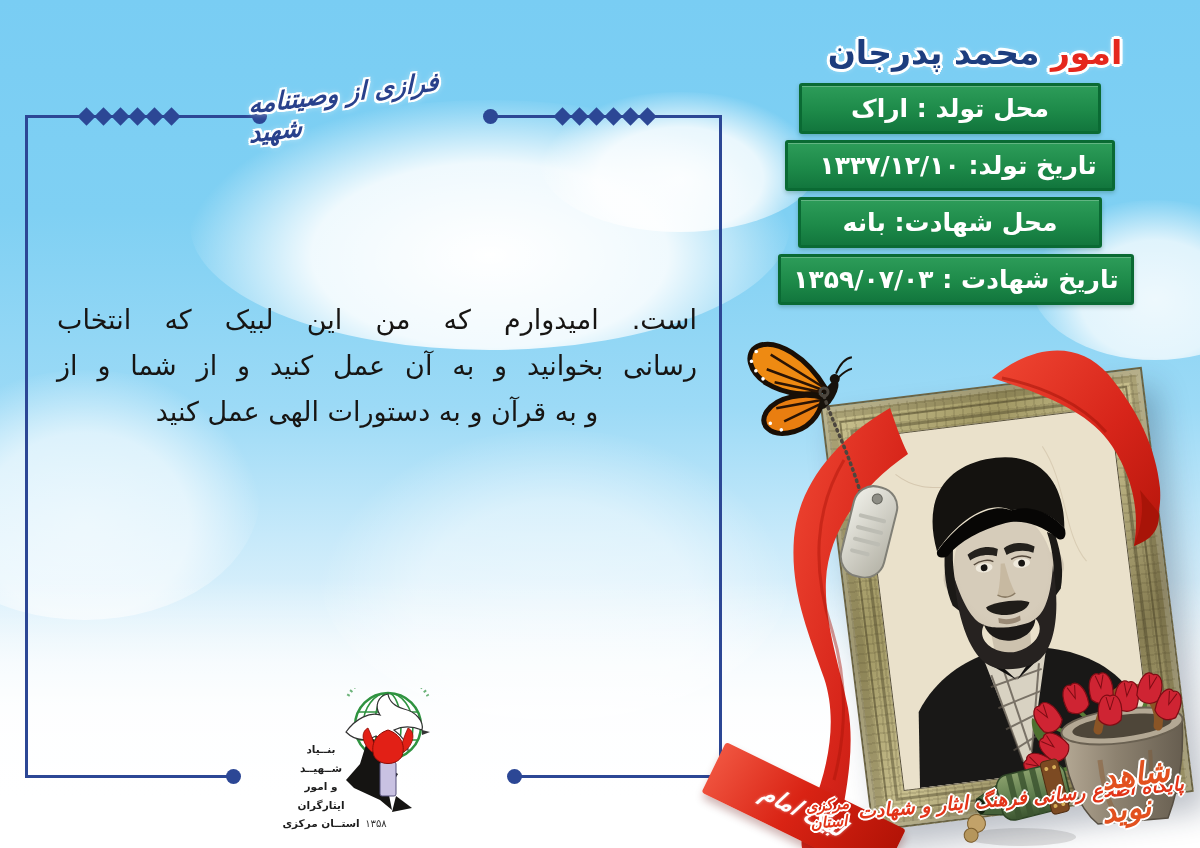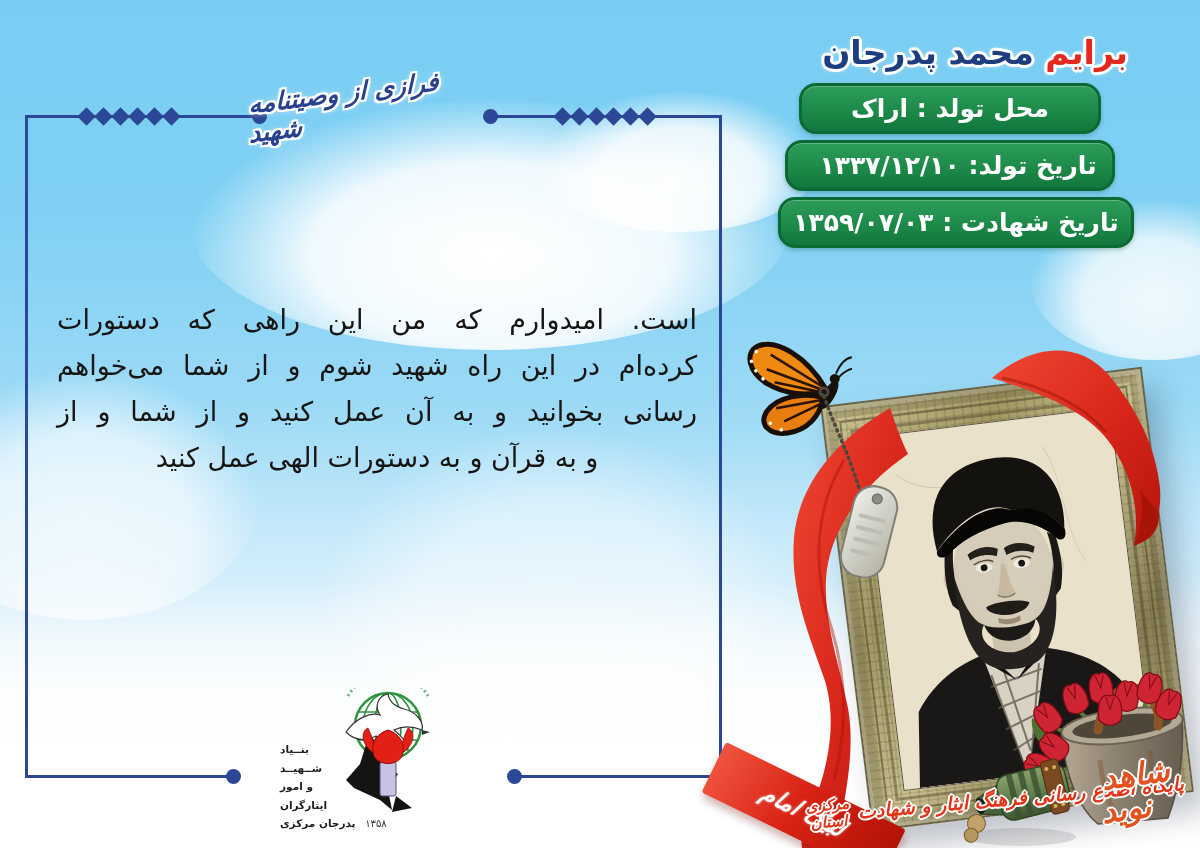--- a/index.html
+++ b/index.html
@@ -26,21 +26,21 @@
   .wline{direction:rtl;text-align:justify;text-align-last:justify;height:46px;line-height:46px;
     font-size:27px;color:#171513;}
   .wline-last{text-align:right;text-align-last:center;}
   
   .name-title{position:absolute;left:785px;top:26px;width:380px;height:54px;z-index:3;
     direction:rtl;text-align:center;font-size:33px;font-weight:bold;line-height:54px;white-space:nowrap;}
   .name-title .red{color:#e5271d;}
   .name-title .navy{color:#1d3d7e;}
   .owhite{text-shadow:-3px 0 0 #fff,3px 0 0 #fff,0 -3px 0 #fff,0 3px 0 #fff,-2px -2px 0 #fff,2px -2px 0 #fff,-2px 2px 0 #fff,2px 2px 0 #fff,0 0 6px rgba(255,255,255,.9);}
   .badges{position:absolute;left:778px;top:83px;width:344px;z-index:3;}
-  .badge{box-sizing:border-box;height:51px;margin:0 auto 6px auto;border:3px solid #0a6a33;border-radius:17px;
+  .badge{box-sizing:border-box;height:51px;margin:0 auto 6px auto;border:3px solid #0a6a33;border-radius:3px;
     background:linear-gradient(180deg,#2d9c59 0%,#1d8a49 55%,#12763d 100%);
     display:flex;align-items:center;justify-content:center;
     box-shadow:0 2px 4px rgba(0,60,30,.25), inset 0 1px 0 rgba(255,255,255,.25);}
   .badge span{direction:rtl;color:#fff;font-weight:bold;font-size:25px;white-space:nowrap;}
   .bw1{width:302px;} .bw2{width:330px;padding-left:16px;} .bw3{width:304px;} .bw4{width:356px;}
   
   .frame{position:absolute;left:845px;top:385px;width:320px;height:424px;transform:rotate(-7deg);z-index:4;
     background:linear-gradient(126deg,#cdc593 0%,#a09763 30%,#c9c08f 52%,#877e53 76%,#b6ad7c 100%);
     border:2px solid #6b6444;
     box-shadow:12px 20px 30px rgba(20,35,60,.28), inset 0 0 0 5px rgba(255,255,255,.16), inset 0 0 0 12px rgba(80,72,44,.25);}
@@ -57,21 +57,21 @@
   .butterfly-svg{position:absolute;left:746px;top:330px;width:106px;height:106px;z-index:6;}
   .dogtag-svg{position:absolute;left:798px;top:378px;width:120px;height:200px;z-index:6;}
   .labbaik{position:absolute;left:726px;top:742px;width:200px;height:56px;transform:rotate(26deg);
     transform-origin:left top;background:linear-gradient(100deg,#f05540 0%,#d92314 45%,#b01205 100%);
     border-radius:3px;display:flex;align-items:center;justify-content:center;z-index:6;
     box-shadow:3px 5px 8px rgba(100,10,5,.3);}
   .labbaik span{color:#fff;font-weight:bold;font-style:italic;font-size:23px;transform:skewX(-8deg);
     text-shadow:0 0 3px rgba(255,255,255,.5);}
   
   .emblem-svg{position:absolute;left:296px;top:688px;width:166px;height:150px;z-index:3;}
-  .found-lines{position:absolute;left:280px;top:740px;width:82px;z-index:4;direction:rtl;text-align:left;
+  .found-lines{position:absolute;left:280px;top:740px;width:82px;z-index:4;direction:rtl;text-align:center;
     font-size:10.5px;font-weight:bold;color:#1d1d1d;line-height:18.5px;}
   .found-year{position:absolute;left:344px;top:818px;width:64px;text-align:center;font-size:10px;
     color:#333;z-index:4;}
   
   .bucket-svg{position:absolute;left:960px;top:660px;width:240px;height:188px;z-index:7;}
   .shell-svg{position:absolute;left:955px;top:745px;width:130px;height:103px;z-index:8;}
   .tagline-block{position:absolute;left:806px;top:786px;width:300px;transform:rotate(-5deg);
     display:flex;direction:ltr;align-items:center;gap:8px;z-index:9;}
   .region{display:flex;flex-direction:column;text-align:center;font-size:15px;line-height:17px;
     font-weight:bold;font-style:italic;color:#e23418;}
@@ -112,38 +112,40 @@
   <div class="dia" style="left:556px;top:110px"></div>
   <div class="dia" style="left:573px;top:110px"></div>
   <div class="dia" style="left:590px;top:110px"></div>
   <div class="dia" style="left:607px;top:110px"></div>
   <div class="dia" style="left:624px;top:110px"></div>
   <div class="dia" style="left:641px;top:110px"></div>
 
   <div class="will-heading">فرازی از وصیتنامه شهید</div>
 
   <div class="will-text">
-    <div class="wline">است. امیدوارم که من این راهی که دستورات</div>
-    <div class="wline">کرده‌ام در این راه شهید شوم و از شما می‌خواهم</div>
+    <div class="wline">است. امیدوارم که من این لبیک که انتخاب</div>
     <div class="wline">رسانی بخوانید و به آن عمل کنید و از شما و از</div>
     <div class="wline wline-last">و به قرآن و به دستورات الهی عمل کنید</div>
   </div>
 
   <div class="name-title owhite">
-    <span class="red">برایم</span>
+    <span class="red">امور</span>
     <span> </span>
     <span class="navy">محمد پدرجان</span>
   </div>
 
   <div class="badges">
     <div class="badge bw1">
         <span>محل تولد : اراک</span>
       </div>
     <div class="badge bw2">
         <span>تاریخ تولد: ۱۳۳۷/۱۲/۱۰</span>
+      </div>
+    <div class="badge bw3">
+        <span>محل شهادت: بانه</span>
       </div>
     <div class="badge bw4">
         <span>تاریخ شهادت : ۱۳۵۹/۰۷/۰۳</span>
       </div>
   </div>
 
   <div class="frame">
     <div class="frame-pattern"></div>
     <div class="frame-line1"></div>
     <div class="frame-line2"></div>
@@ -275,21 +277,21 @@
     <path d="M50,44 C60,30 74,24 84,27 C78,18 82,8 92,6 C93,13 99,19 108,21 C120,24 128,33 126,42 C116,38 106,38 98,42 C106,48 112,56 112,62 C100,62 88,56 80,48 C68,54 58,52 50,44 Z" fill="#ffffff" stroke="#333" stroke-width="1.2"></path>
     <path d="M126,42 L134,44 L126,47 Z" fill="#333"></path>
     <path d="M76,64 C66,56 64,44 72,40 C76,48 78,56 80,62 Z" fill="#e22016" stroke="#8e0c06" stroke-width=".8"></path>
     <path d="M108,64 C118,56 120,44 112,40 C108,48 106,56 104,62 Z" fill="#e22016" stroke="#8e0c06" stroke-width=".8"></path>
     <path d="M92,42 C80,46 74,56 78,68 C83,78 101,78 106,68 C110,56 104,46 92,42 Z" fill="#e22016" stroke="#8e0c06"></path>
   </svg>
   <div class="found-lines">
     <div>بنــیاد</div>
     <div>شــهیــد</div>
     <div>و امور ایثارگران</div>
-    <div>پدرجان مرکزی</div>
+    <div>استــان مرکزی</div>
   </div>
   <div class="found-year">۱۳۵۸</div>
 
   <svg class="bucket-svg" viewBox="0 0 240 188">
     <defs>
       <linearGradient id="bk" x1="0" y1="0" x2="1" y2="0">
         <stop offset="0%" stop-color="#b5a995"></stop>
         <stop offset="45%" stop-color="#8d8270"></stop>
         <stop offset="100%" stop-color="#675e50"></stop>
       </linearGradient>

